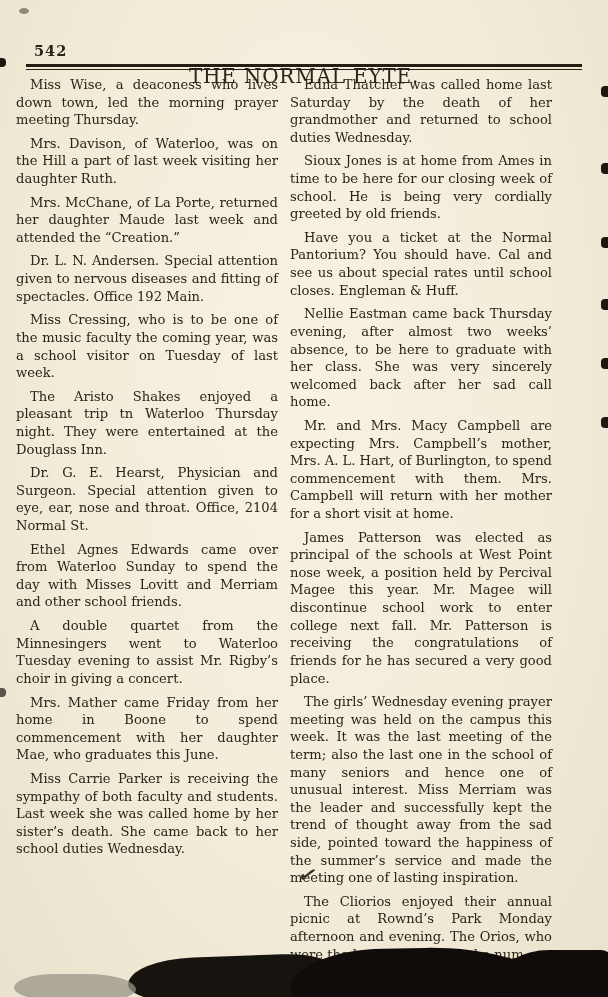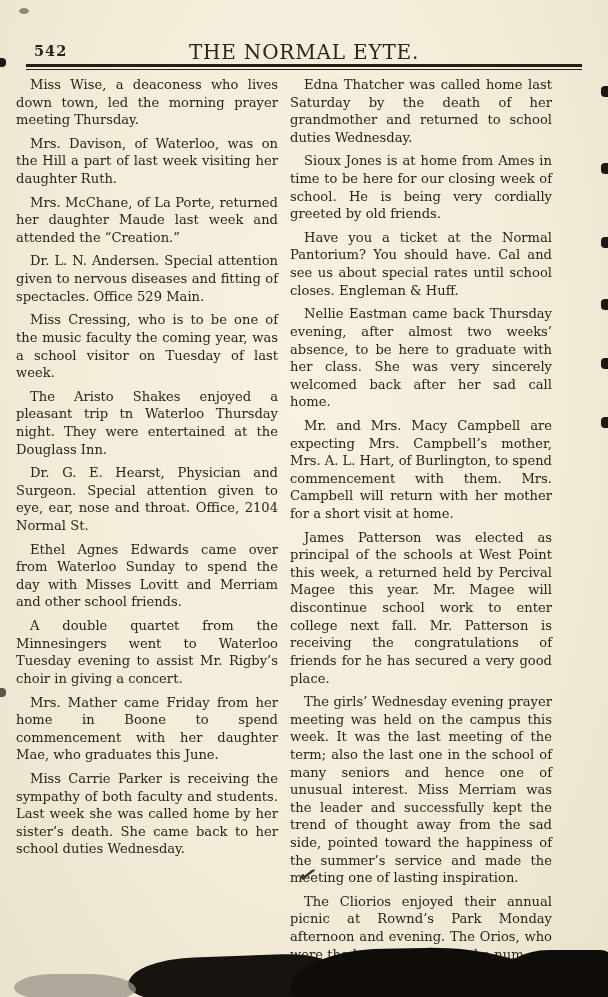--- a/index.html
+++ b/index.html
@@ -4,21 +4,21 @@
 <style>
   * { box-sizing: border-box; }
   html, body { margin: 0; padding: 0; background: #777; }
   .page {
     width: 608px; height: 997px; position: relative; overflow: hidden;
     margin: 0 auto;
     background: radial-gradient(ellipse at 50% 38%, #f7f2e2 0%, #f2ecd9 55%, #e9e2cc 100%);
     font-family: "DejaVu Serif", "Liberation Serif", serif;
     color: #2b241a;
   }
-  .header { position: relative; padding-top: 40px; height: 64px; }
+  .header { position: relative; padding-top: 64px; height: 64px; }
   .page-num {
     position: absolute; left: 34px; top: 42px;
     font-weight: bold; font-size: 14.5px; letter-spacing: 1px;
   }
   .masthead {
     display: block; text-align: center;
     font-weight: normal; font-size: 20px; letter-spacing: 0.8px;
   }
   .rules { position: absolute; left: 26px; right: 26px; top: 64px; }
   .rule-thick { height: 3px; background: #241e14; }
@@ -59,36 +59,36 @@
       <div class="rule-thick"></div>
       <div class="rule-thin"></div>
     </div>
   </div>
 
   <div class="columns">
     <div class="col">
       <p>Miss Wise, a deaconess who lives down town, led the morning prayer meeting Thursday.</p>
       <p>Mrs. Davison, of Waterloo, was on the Hill a part of last week visiting her daughter Ruth.</p>
       <p>Mrs. McChane, of La Porte, returned her daughter Maude last week and attended the “Creation.”</p>
-      <p>Dr. L. N. Andersen.  Special attention given to nervous diseases and fitting of spectacles.  Office 529 Main.</p>
+      <p>Dr. L. N. Andersen.  Special attention given to nervous diseases and fitting of spectacles.  Office 192 Main.</p>
       <p>Miss Cressing, who is to be one of the music faculty the coming year, was a school visitor on Tuesday of last week.</p>
       <p>The Aristo Shakes enjoyed a pleasant trip tn Waterloo Thursday night. They were entertained at the Douglass Inn.</p>
       <p>Dr. G. E. Hearst, Physician and Surgeon.  Special attention given to eye, ear, nose and throat.  Office, 2104 Normal St.</p>
       <p>Ethel Agnes Edwards came over from Waterloo Sunday to spend the day with Misses Lovitt and Merriam and other school friends.</p>
       <p>A double quartet from the Minnesingers went to Waterloo Tuesday evening to assist Mr. Rigby’s choir in giving a concert.</p>
       <p>Mrs. Mather came Friday from her home in Boone to spend commencement with her daughter Mae, who graduates this June.</p>
       <p>Miss Carrie Parker is receiving the sympathy of both faculty and students.  Last week she was called home by her sister’s death.  She came back to her school duties Wednesday.</p>
     </div>
     <div class="col">
       <p>Edna Thatcher was called home last Saturday by the death of her grandmother and returned to school duties Wednesday.</p>
       <p>Sioux Jones is at home from Ames in time to be here for our closing week of school.  He is being very cordially greeted by old friends.</p>
       <p>Have you a ticket at the Normal Pantorium?  You should have.  Cal and see us about special rates until school closes.  Engleman &amp; Huff.</p>
       <p>Nellie Eastman came back Thursday evening, after almost two weeks’ absence, to be here to graduate with her class.  She was very sincerely welcomed back after her sad call home.</p>
       <p>Mr. and Mrs. Macy Campbell are expecting Mrs. Campbell’s mother, Mrs. A. L. Hart, of Burlington, to spend commencement with them.  Mrs. Campbell will return with her mother for a short visit at home.</p>
-      <p>James Patterson was elected as principal of the schools at West Point this week, a returned held by Percival Magee this year.  Mr. Magee will discontinue school work to enter college next fall.  Mr. Patterson is receiving the congratulations of friends for he has secured a very good place.</p>
+      <p>James Patterson was elected as principal of the schools at West Point nose week, a position held by Percival Magee this year.  Mr. Magee will discontinue school work to enter college next fall.  Mr. Patterson is receiving the congratulations of friends for he has secured a very good place.</p>
       <p>The girls’ Wednesday evening prayer meeting was held on the campus this week.  It was the last meeting of the term; also the last one in the school of many seniors and hence one of unusual interest.  Miss Merriam was the leader and successfully kept the trend of thought away from the sad side, pointed toward the happiness of the summer’s service and made the meeting one of lasting inspiration.</p>
       <p>The Cliorios enjoyed their annual picnic at Rownd’s Park Monday afternoon and evening.  The Orios, who were the hosts, had planned a num-</p>
     </div>
   </div>
 
   <span class="check-mark">✓</span>
 
   <div class="artifact edge-r" style="top:86px"></div>
   <div class="artifact edge-r" style="top:163px"></div>
   <div class="artifact edge-r" style="top:237px"></div>

